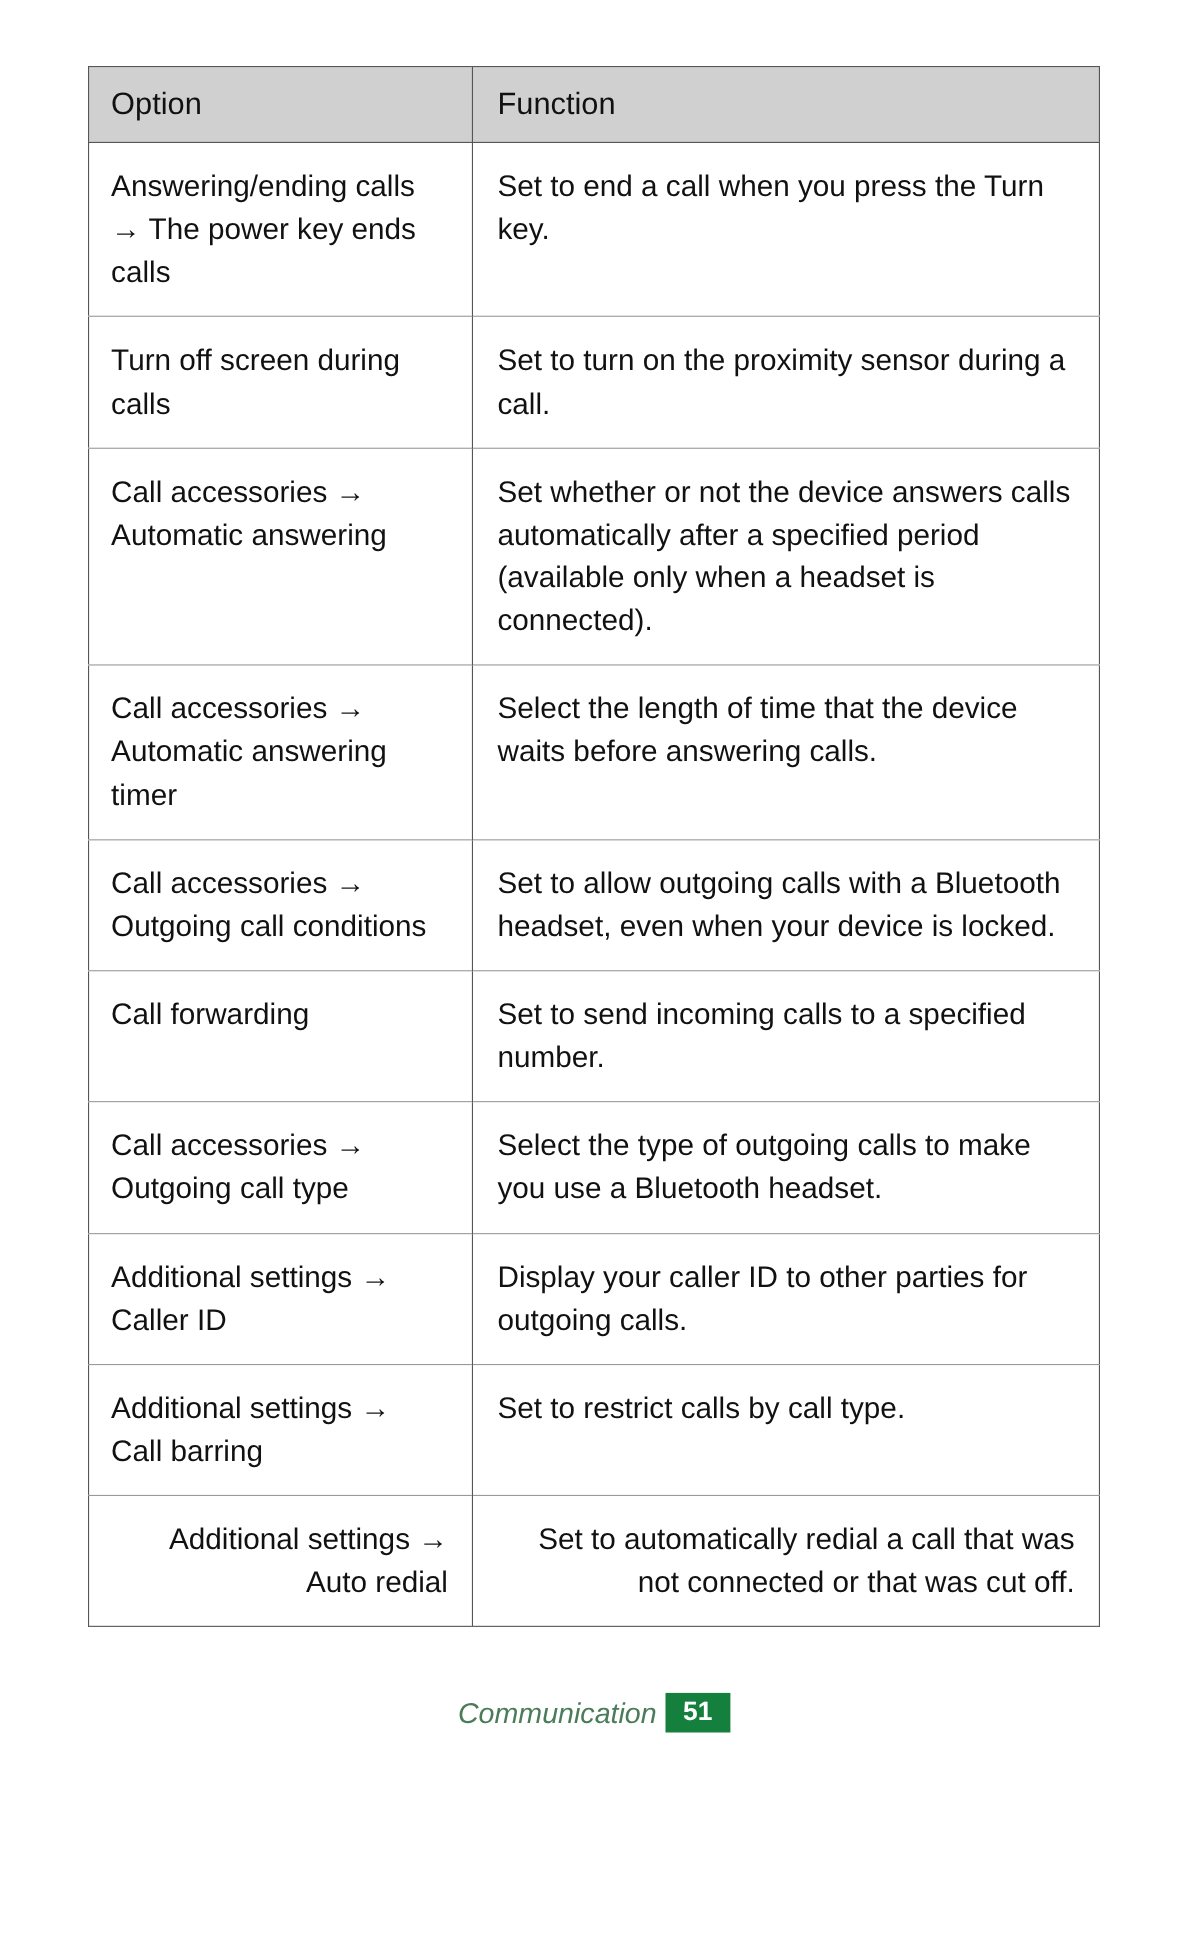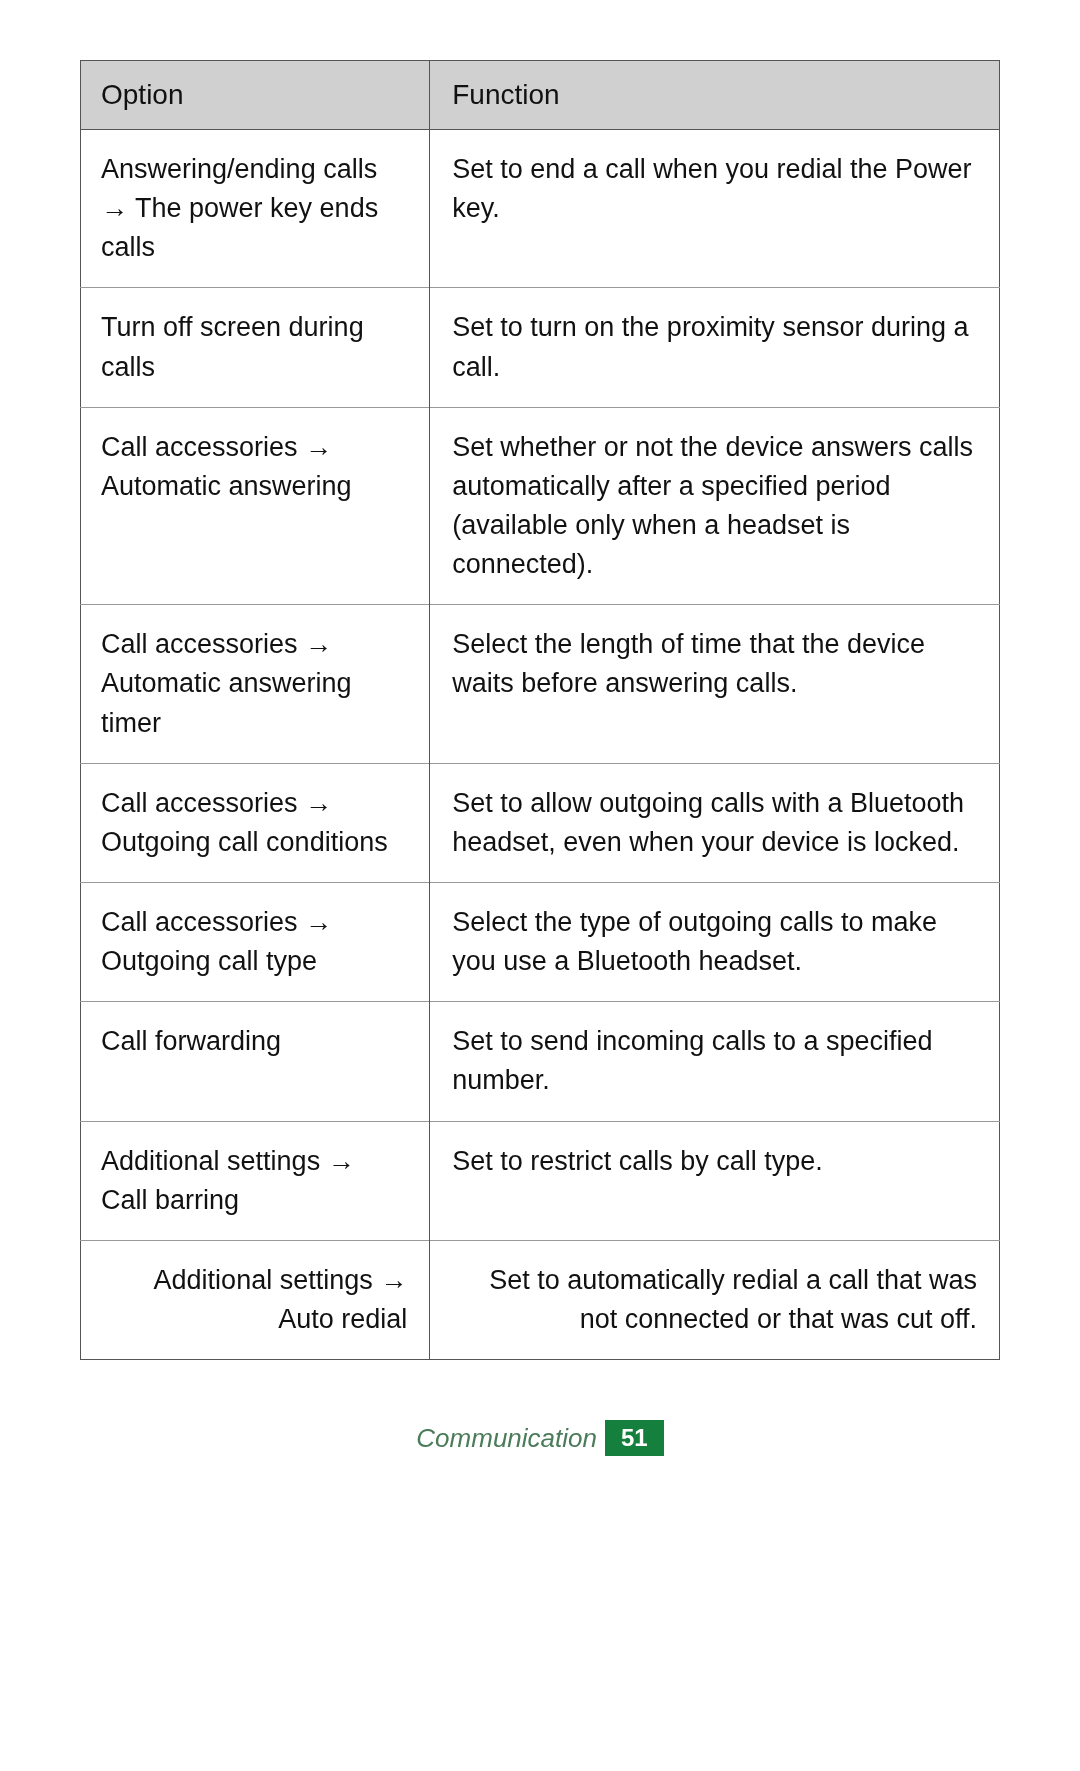--- a/index.html
+++ b/index.html
@@ -104,45 +104,49 @@
 <table>
   <thead>
     <tr>
       <th class="col-option">Option</th>
       <th class="col-function">Function</th>
     </tr>
   </thead>
   <tbody id="table-body">
   <tr>
         <td class="col-option">Answering/ending calls → The power key ends calls</td>
-        <td class="col-function">Set to end a call when you redial the Power key.</td>
+        <td class="col-function">Set to end a call when you press the Turn key.</td>
       </tr>
       <tr>
         <td class="col-option">Turn off screen during calls</td>
         <td class="col-function">Set to turn on the proximity sensor during a call.</td>
       </tr>
       <tr>
         <td class="col-option">Call accessories → Automatic answering</td>
         <td class="col-function">Set whether or not the device answers calls automatically after a specified period (available only when a headset is connected).</td>
       </tr>
       <tr>
         <td class="col-option">Call accessories → Automatic answering timer</td>
         <td class="col-function">Select the length of time that the device waits before answering calls.</td>
       </tr>
       <tr>
         <td class="col-option">Call accessories → Outgoing call conditions</td>
         <td class="col-function">Set to allow outgoing calls with a Bluetooth headset, even when your device is locked.</td>
       </tr>
       <tr>
+        <td class="col-option">Call forwarding</td>
+        <td class="col-function">Set to send incoming calls to a specified number.</td>
+      </tr>
+      <tr>
         <td class="col-option">Call accessories → Outgoing call type</td>
         <td class="col-function">Select the type of outgoing calls to make you use a Bluetooth headset.</td>
       </tr>
       <tr>
-        <td class="col-option">Call forwarding</td>
-        <td class="col-function">Set to send incoming calls to a specified number.</td>
+        <td class="col-option">Additional settings → Caller ID</td>
+        <td class="col-function">Display your caller ID to other parties for outgoing calls.</td>
       </tr>
       <tr>
         <td class="col-option">Additional settings → Call barring</td>
         <td class="col-function">Set to restrict calls by call type.</td>
       </tr>
       <tr>
         <td class="col-option">Additional settings → Auto redial</td>
         <td class="col-function">Set to automatically redial a call that was not connected or that was cut off.</td>
       </tr>
     </tbody>

